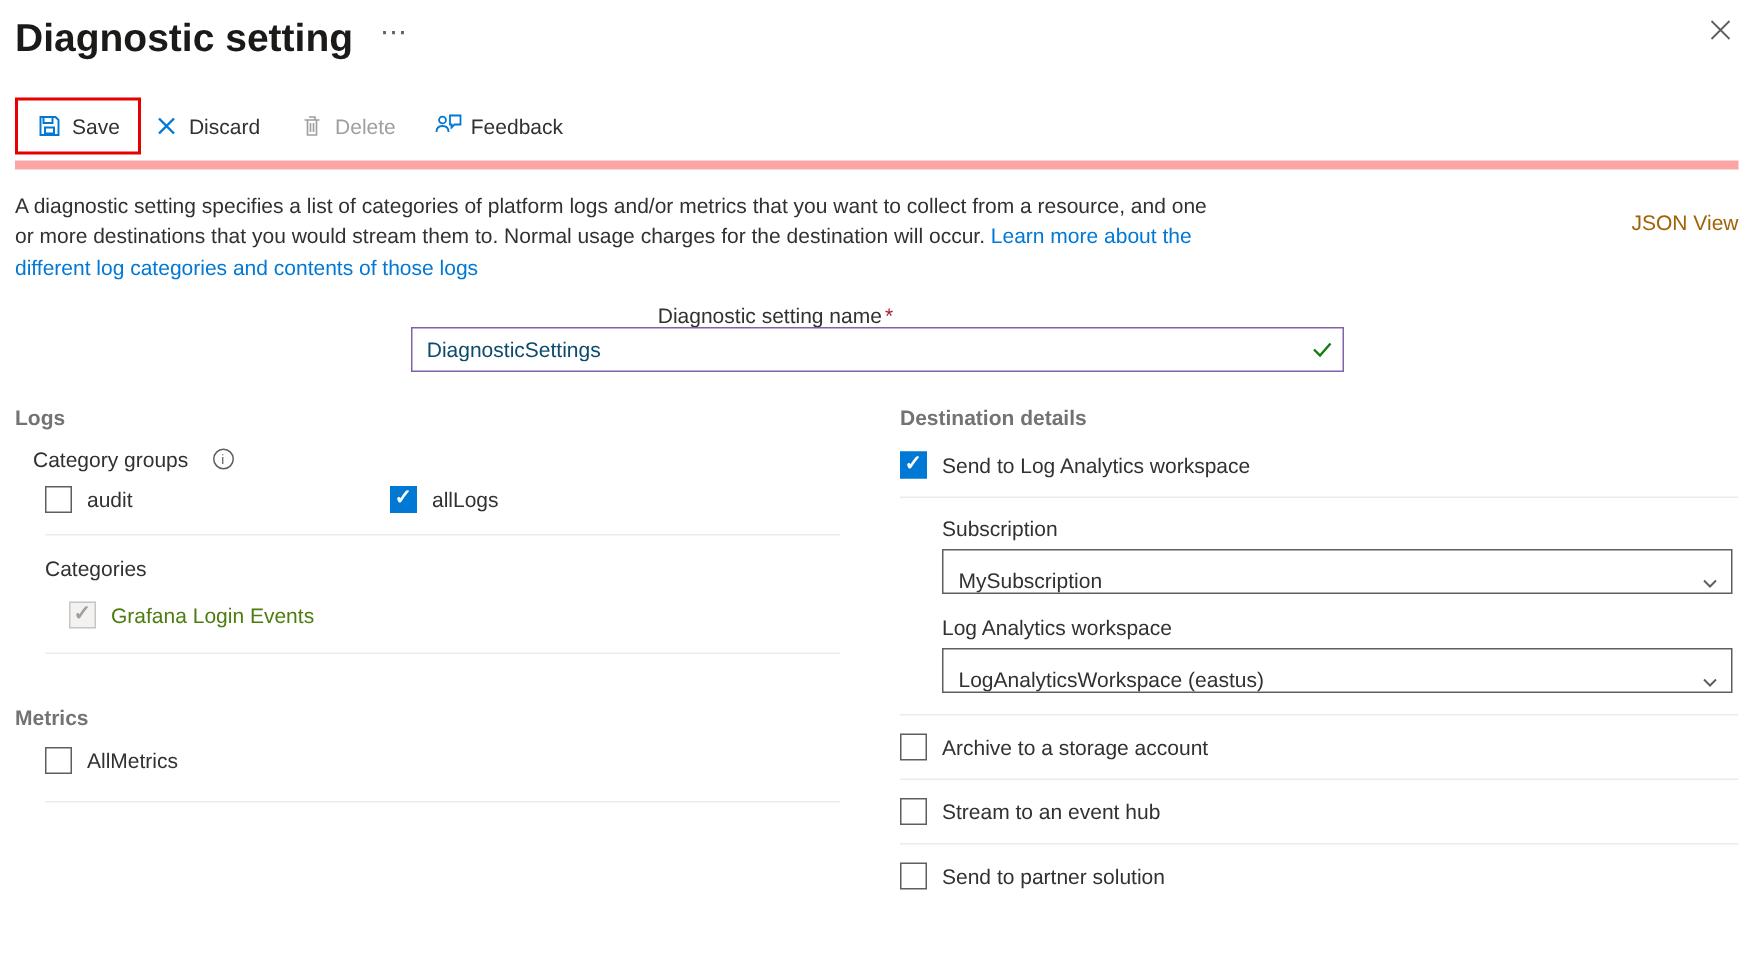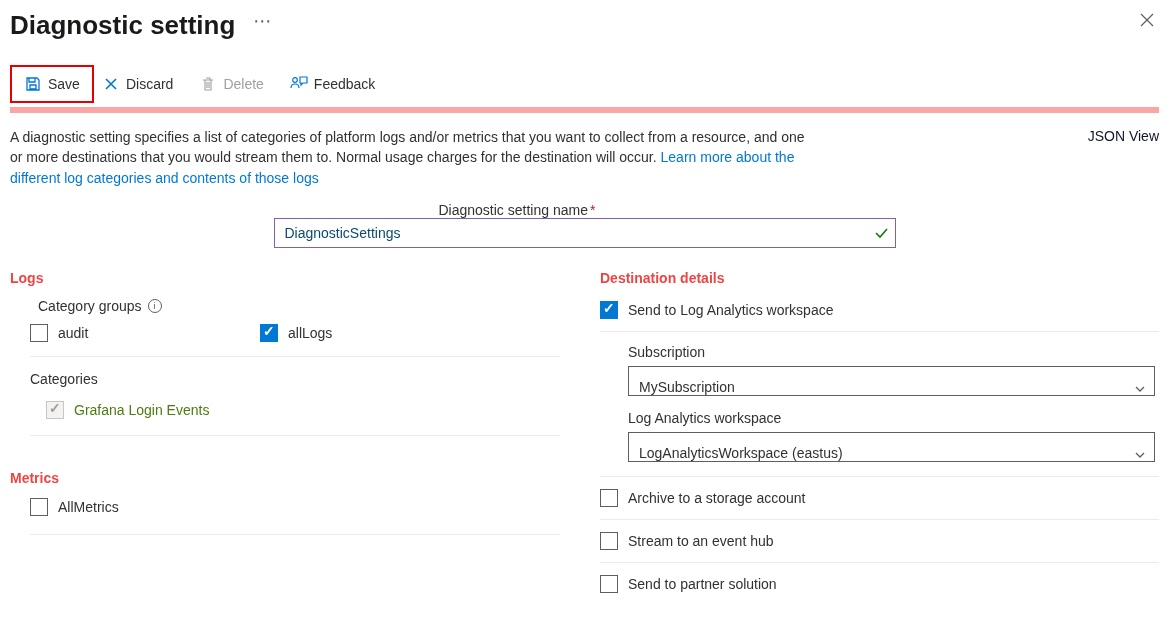--- a/index.html
+++ b/index.html
@@ -16,36 +16,36 @@
   .toolbar { display: flex; align-items: center; margin-top: 24px; padding-bottom: 4px; border-bottom: 6px solid #fca5a5; }
   .tb-item { display: flex; align-items: center; height: 30px; padding: 0 8px; margin-right: 10px; cursor: pointer; }
   .tb-icon { width: 18px; height: 18px; margin-right: 6px; display: inline-flex; align-items: center; justify-content: center; }
   .tb-disabled { color: #a19f9d; cursor: default; }
   .save-box { border: 2.5px solid #e60000; padding: 2px 4px; }
   .save-box .tb-item { margin-right: 0; }
 
   
   .desc { margin-top: 14px; max-width: 810px; color: #323130; line-height: 1.45; }
   .desc a { color: #0078d4; text-decoration: none; cursor: pointer; }
-  .json-view { position: absolute; right: 16px; top: 128px; color: #0f172a; cursor: pointer; }
+  .json-view { position: absolute; right: 16px; top: 140px; color: #a16207; cursor: pointer; }
 
   
   .name-row { display: flex; align-items: center; margin-top: 14px; flex-direction: column; }
   .name-label { width: 292px; color: #323130; }
   .req-star { color: #a4262c; margin-left: 2px; }
   .name-input-wrap { position: relative; width: 622px; }
   .name-input { width: 100%; height: 30px; padding: 0 30px 0 10px; border: 1px solid #8361aa; outline: none; font-size: 14px; color: #0c4a6e; }
   .valid-check { position: absolute; right: 8px; top: 50%; transform: translateY(-50%); color: #107c10; }
 
   
   .body-cols { display: flex; margin-top: 22px; }
   .col-left { width: 590px; }
   .col-right { flex: 1; }
 
-  .sect-heading { font-weight: 600; color: #ef4444; margin-bottom: 12px; }
+  .sect-heading { font-weight: 600; color: #737373; margin-bottom: 12px; }
 
   .sub-label { color: #323130; display: flex; align-items: center; margin-bottom: 10px; }
   .info-dot { width: 14px; height: 14px; border: 1px solid #605e5c; border-radius: 50%; display: inline-flex; align-items: center; justify-content: center; font-size: 9px; color: #605e5c; margin-left: 6px; }
 
   .cg-row { display: flex; margin: 0 0 0 20px; padding-bottom: 14px; border-bottom: 1px solid #edebe9; width: 530px; }
   .cg-item { display: flex; align-items: center; width: 230px; }
   .cb { width: 18px; height: 18px; border: 1px solid #605e5c; margin-right: 10px; background: #fff; position: relative; cursor: pointer; flex-shrink: 0; }
   .cb.checked { background: #0078d4; border-color: #0078d4; }
   .cb.checked::after { content: "✓"; color: #fff; position: absolute; left: 2px; top: -2px; font-size: 14px; font-weight: bold; }
   .cb.disabled { background: #f3f2f1; border-color: #c8c6c4; cursor: default; }
@@ -141,21 +141,21 @@
           </svg>
       </span>
     </div>
   </div>
 
   <div class="body-cols">
 
     <div class="col-left">
       <div class="sect-heading">Logs</div>
 
-      <div class="sub-label" style="margin-left:28px;">
+      <div class="sub-label" style="margin-left:12px;gap:10px;">
         <span>Category groups</span>
         <span class="info-dot">i</span>
       </div>
 
       <div class="cg-row">
         <div class="cg-item">
           <span class="cb"></span>
           <span>audit</span>
         </div>
         <div class="cg-item">

